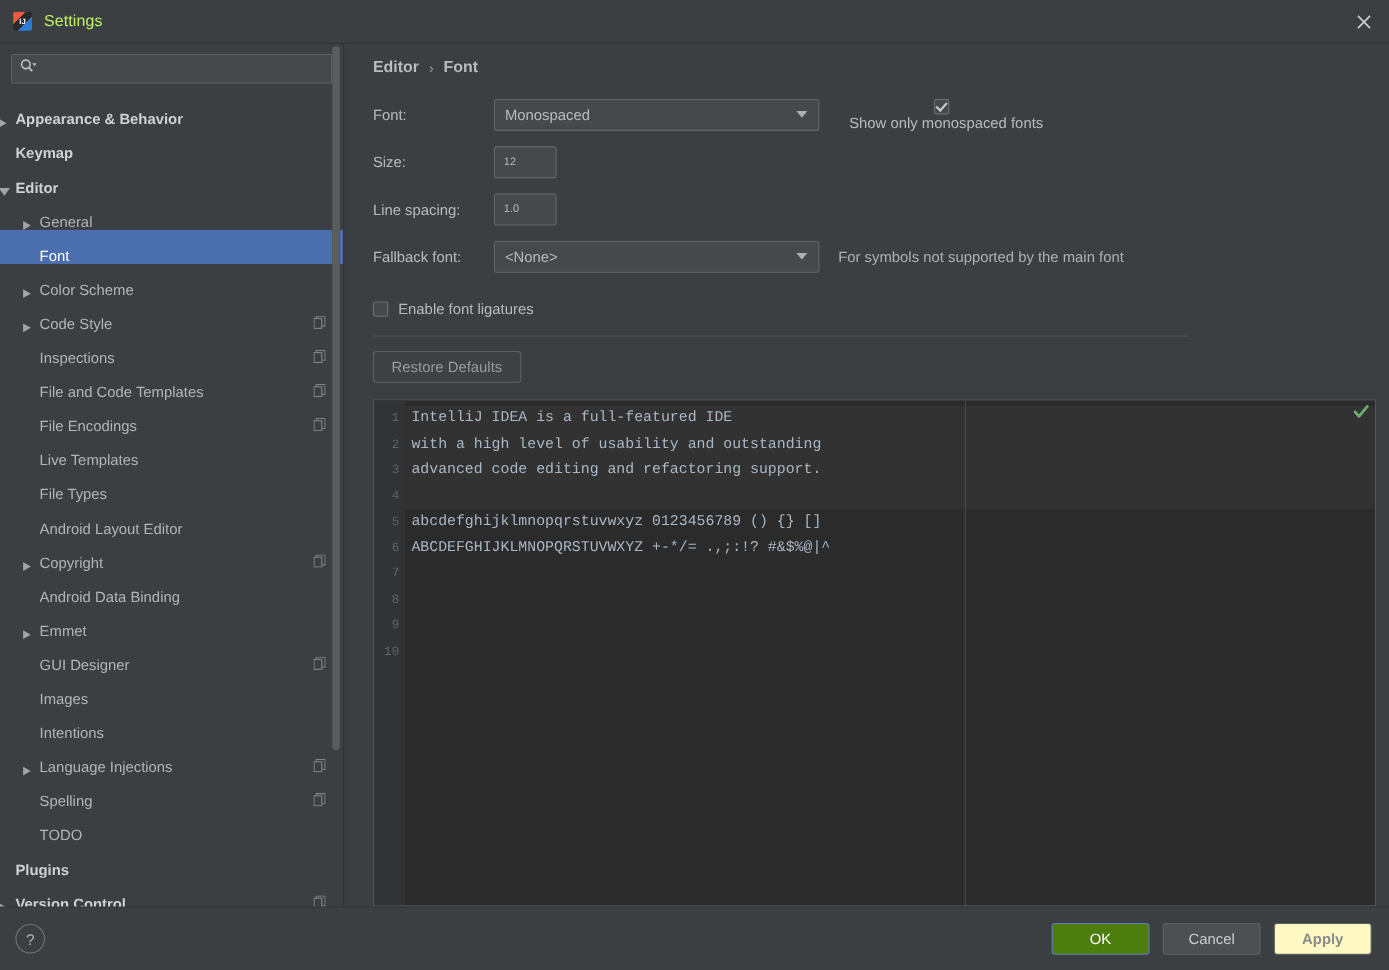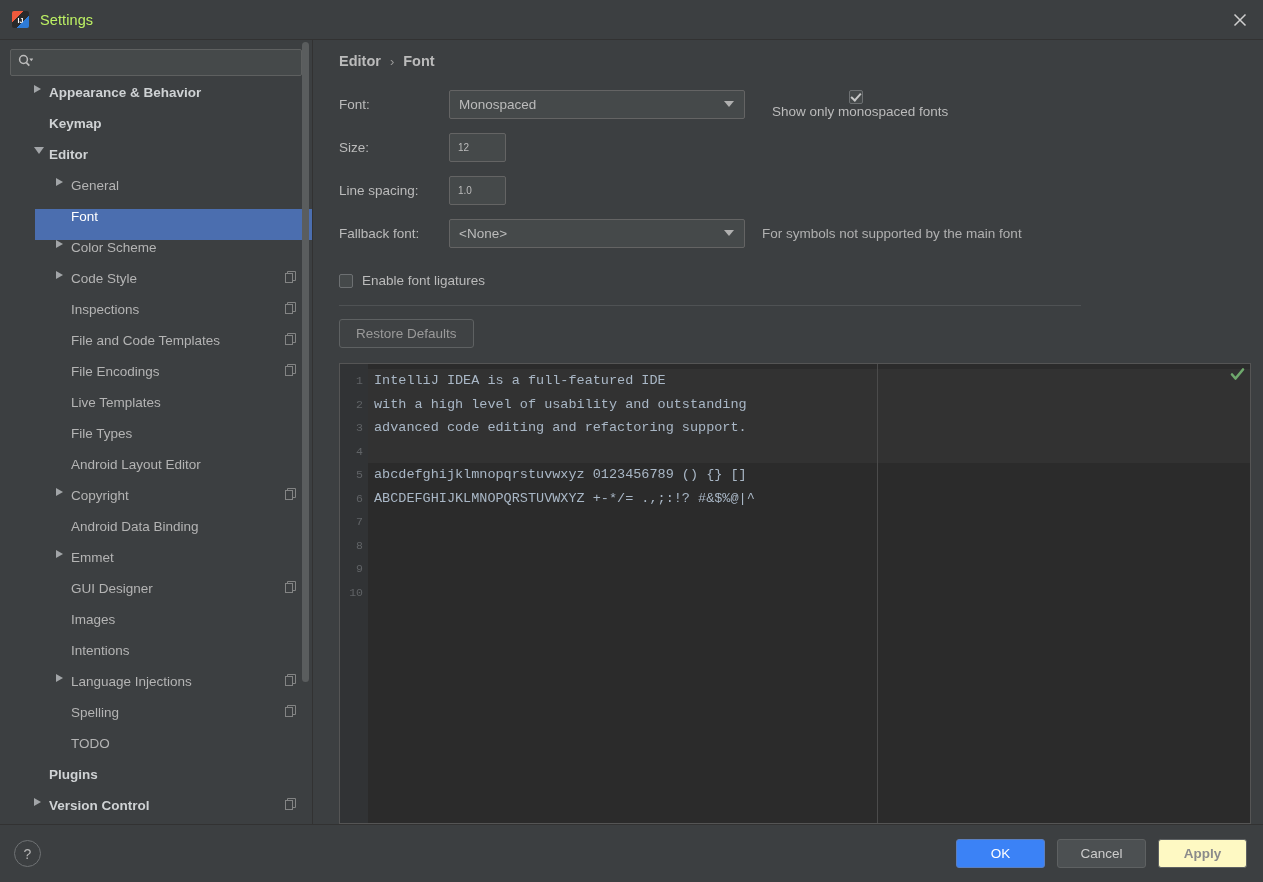--- a/index.html
+++ b/index.html
@@ -79,27 +79,26 @@
   }
   #search-input::placeholder { color: #7a7a7a; }
 
   #tree {
     flex: 1 1 auto;
     overflow: hidden;
     position: relative;
   }
   .tree-item {
     height: 31px;
-    display: flex; align-items: flex-start;
+    display: flex; align-items: flex-end;
     padding-left: 14px; padding-right: 16px;
     cursor: pointer;
     color: #a9b7c6;
     font-size: 13.5px;
     white-space: nowrap;
-    margin-left: 35px;
   }
   .tree-item.depth0 { padding-left: 14px; }
   .tree-item.depth1 { padding-left: 36px; }
   .tree-item.bold { color: #cfd2d4; font-weight: bold; }
   .tree-item.plain { color: #b4b4b4; }
   .tree-item.selected { background: #4b6eaf; color: #ffffff; }
   .tree-item .arrow {
     width: 15px; flex: 0 0 15px;
     margin-left: -15px;
     margin-right: 0px;
@@ -304,21 +303,21 @@
     border-radius: 3px;
     border: 1px solid #5e6162;
     background: #4c5052;
     color: #cccccc;
     font-size: 13.5px;
     margin-left: 12px;
     cursor: pointer;
     font-family: "Liberation Sans", sans-serif;
   }
   .dlg-btn.primary {
-    background: #3b82f6; border-color: #5b7fbf; color: #ffffff;
+    background: #4d7c0f; border-color: #5b7fbf; color: #ffffff;
   }
   .dlg-btn.disabled { color: #8b8b8b; background: #fef9c3; cursor: default; font-weight: bold; }
 </style>
 </head>
 <body>
 
 <div id="titlebar">
   <div class="app-icon"></div>
   <div class="title">Settings</div>
   <div id="close-btn">

